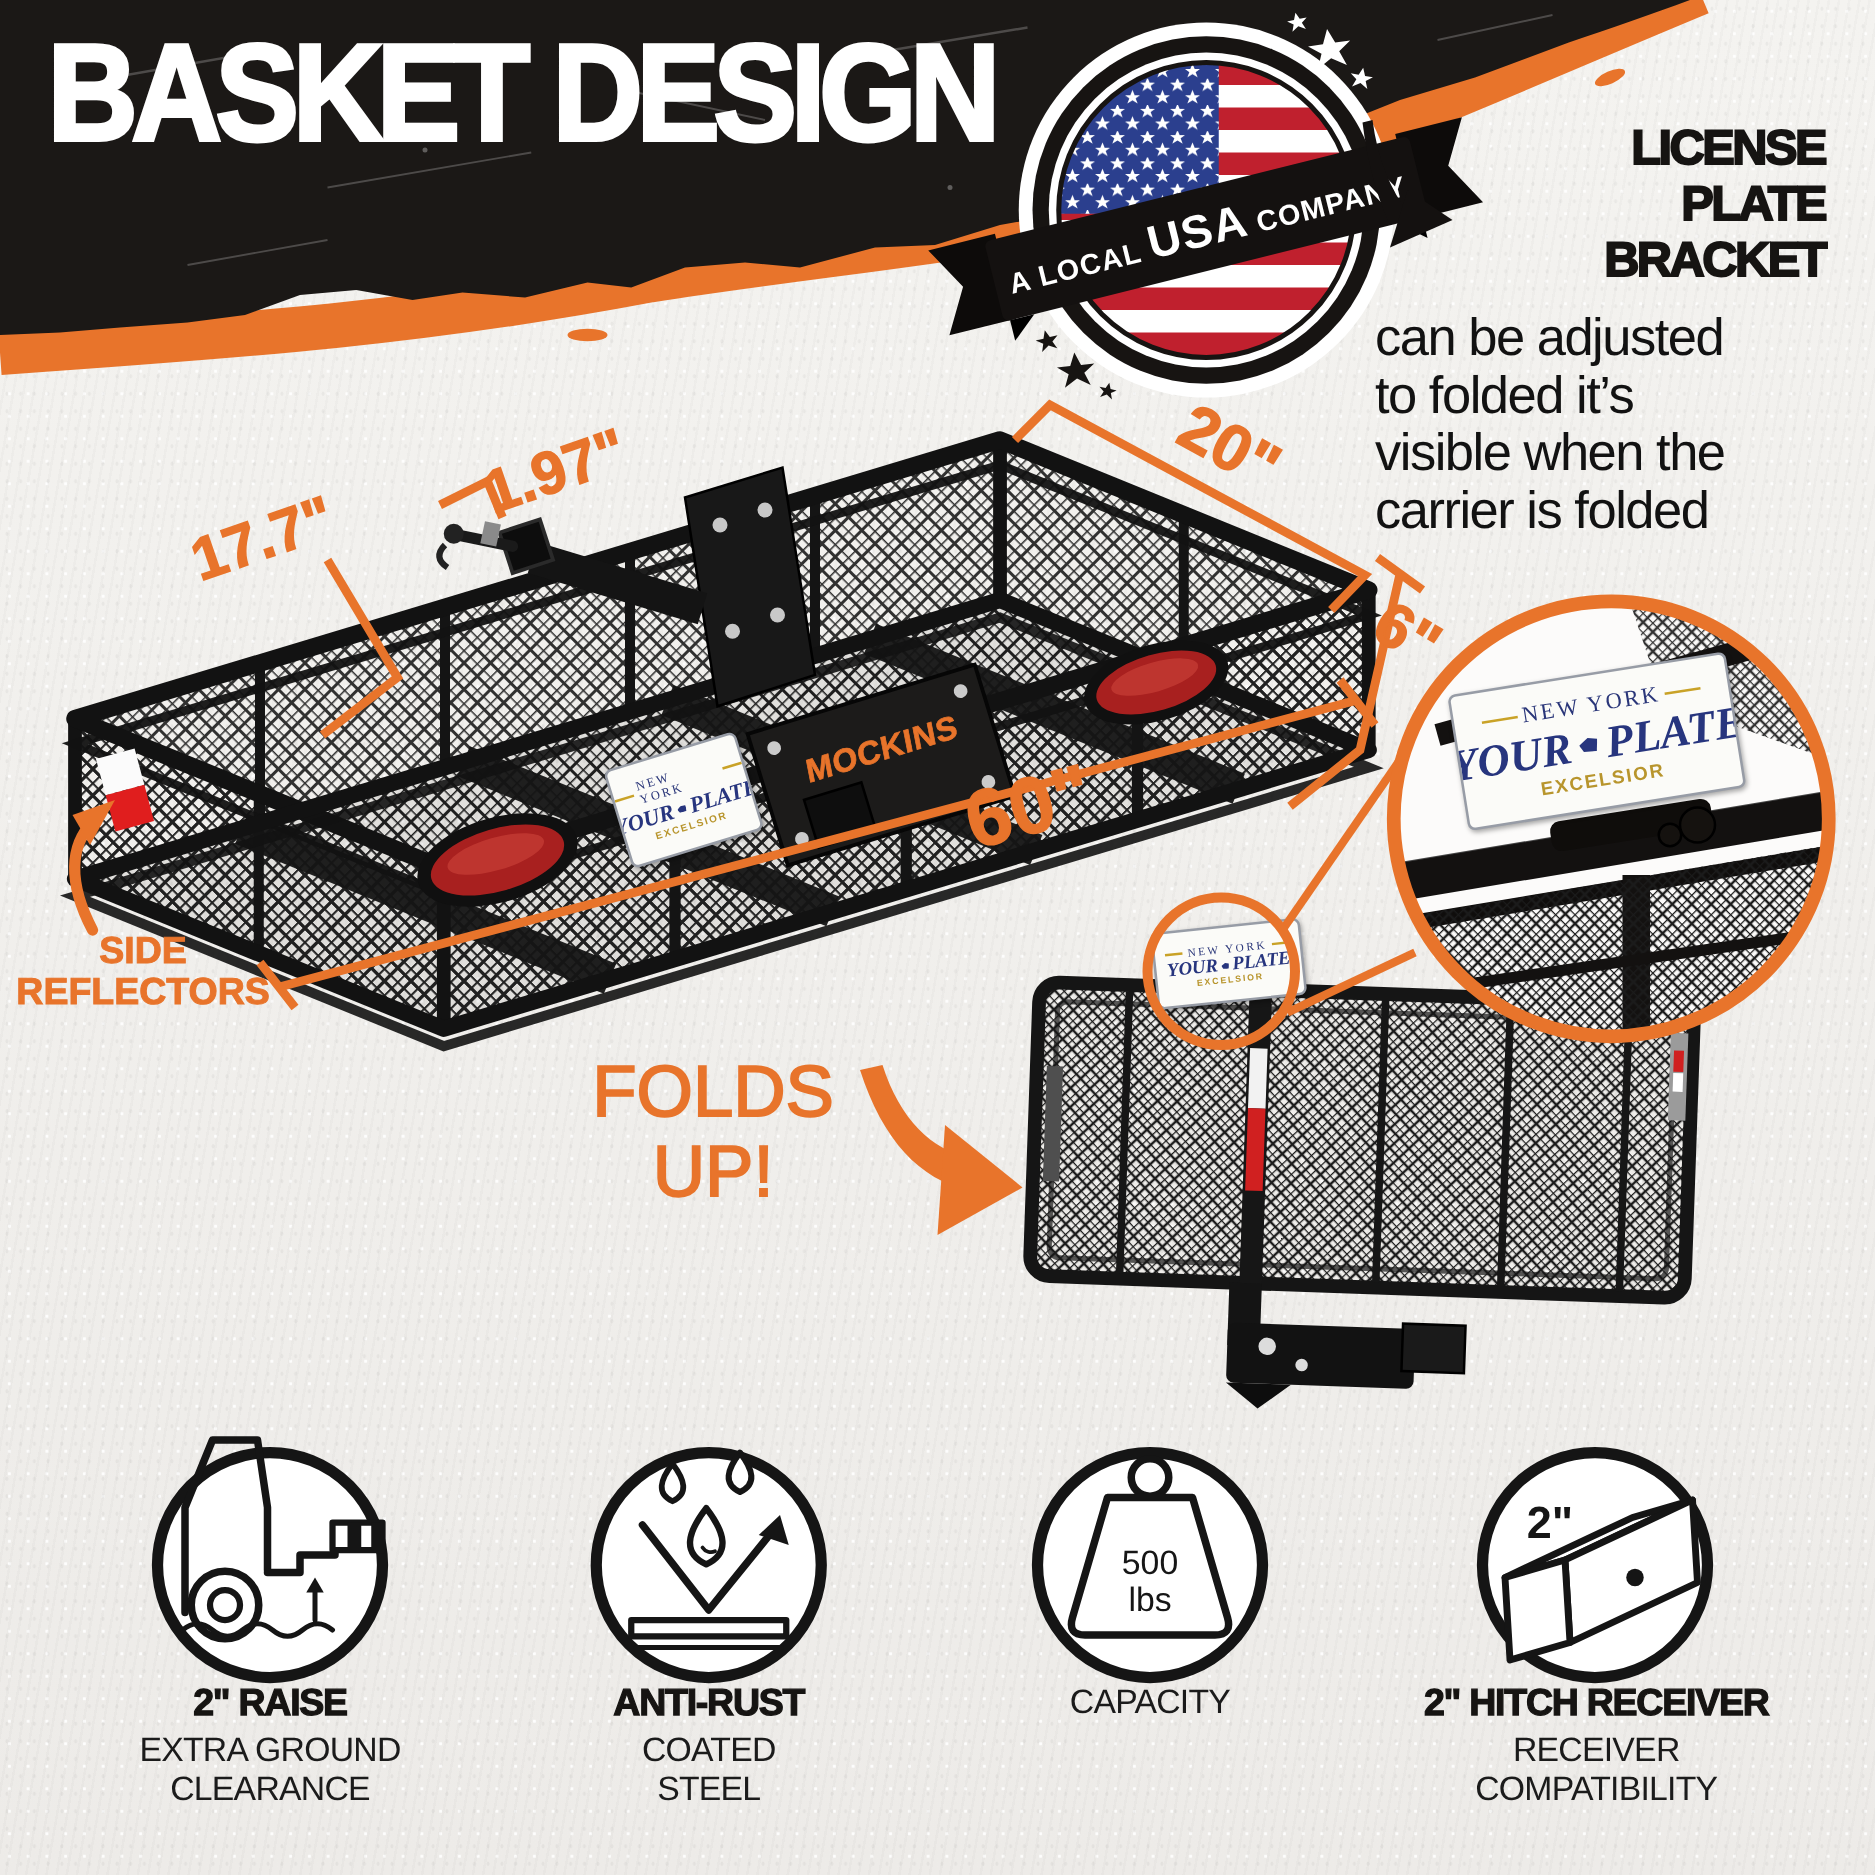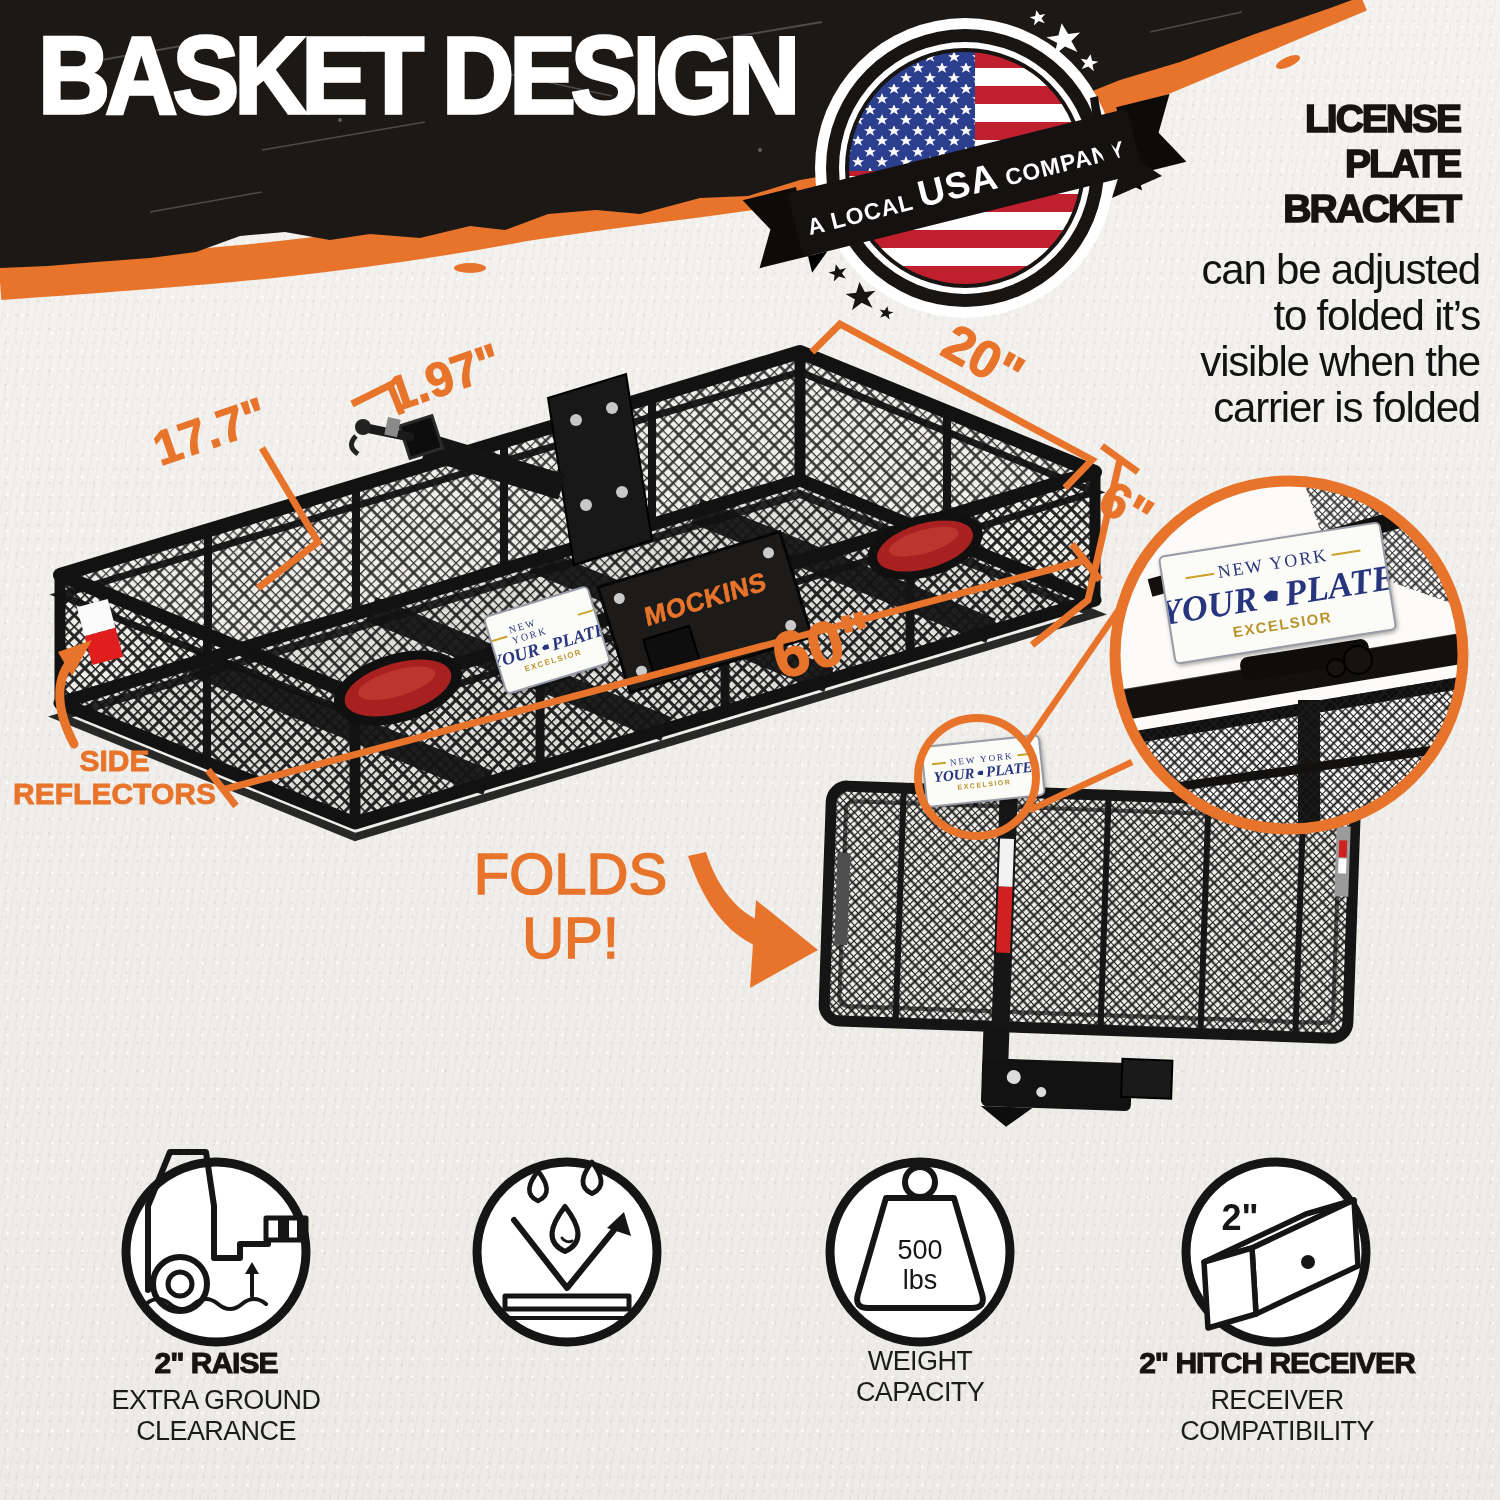--- a/index.html
+++ b/index.html
@@ -15,21 +15,21 @@
   }
   svg{position:absolute;left:0;top:0;}
   .abs{position:absolute;}
   #main-title{
     left:38px;top:12px;font-size:100px;color:#fff;font-weight:700;
     letter-spacing:-5px;-webkit-text-stroke:3px #fff;transform:scale(1.0,1.1);transform-origin:left top;
     white-space:nowrap;
   }
   #lpb-heading{left:1120px;top:96px;width:340px;text-align:right;font-size:39px;line-height:45px;
     font-weight:700;letter-spacing:-2px;-webkit-text-stroke:1.6px #161412;}
-  #lpb-body{left:1100px;top:247px;width:380px;text-align:right;font-size:42px;line-height:46px;
+  #lpb-body{left:1100px;top:247px;width:380px;text-align:left;font-size:42px;line-height:46px;
     letter-spacing:-1.2px;color:#121212;}
   .dim{color:#E8742B;font-weight:700;-webkit-text-stroke:1.2px #E8742B;white-space:nowrap;}
   #dim-17{left:152px;top:404px;font-size:48px;transform:rotate(-19deg);}
   #dim-197{left:386px;top:350px;font-size:48px;transform:rotate(-19deg);}
   #dim-20{left:942px;top:328px;font-size:52px;transform:rotate(29deg);}
   #dim-6{left:1100px;top:478px;font-size:50px;transform:rotate(31deg);}
   #dim-60{left:772px;top:608px;font-size:64px;transform:rotate(-15deg);}
   #side-reflectors{left:12px;top:744px;width:205px;text-align:center;font-size:30px;line-height:33px;
     font-weight:700;color:#E8742B;-webkit-text-stroke:.8px #E8742B;}
   #folds-up{left:468px;top:842px;width:205px;text-align:center;font-size:58px;line-height:64px;
@@ -414,22 +414,26 @@
       <span>PLATE</span>
     </div>
     <div class="p-bottom">EXCELSIOR</div>
   </div>
 
   <div id="feature-1" class="abs feature">
     <div class="f-title">2" RAISE</div>
     <div class="f-sub">EXTRA GROUND</div>
     <div class="f-sub">CLEARANCE</div>
   </div>
+  <div id="feature-2" class="abs feature">
+    <div class="f-title">ANTI-RUST</div>
+    <div class="f-sub">COATED</div>
+    <div class="f-sub">STEEL</div>
+  </div>
   <div id="feature-3" class="abs feature">
-    <div class="f-sub">WEIGHT</div>
     <div class="f-sub">CAPACITY</div>
   </div>
   <div id="feature-4" class="abs feature">
     <div class="f-title">2" HITCH RECEIVER</div>
     <div class="f-sub">RECEIVER</div>
     <div class="f-sub">COMPATIBILITY</div>
   </div>
 
   <svg width="1500" height="1500" viewBox="0 0 1500 1500" style="pointer-events:none">
     <g stroke="#E8742B" fill="none">

